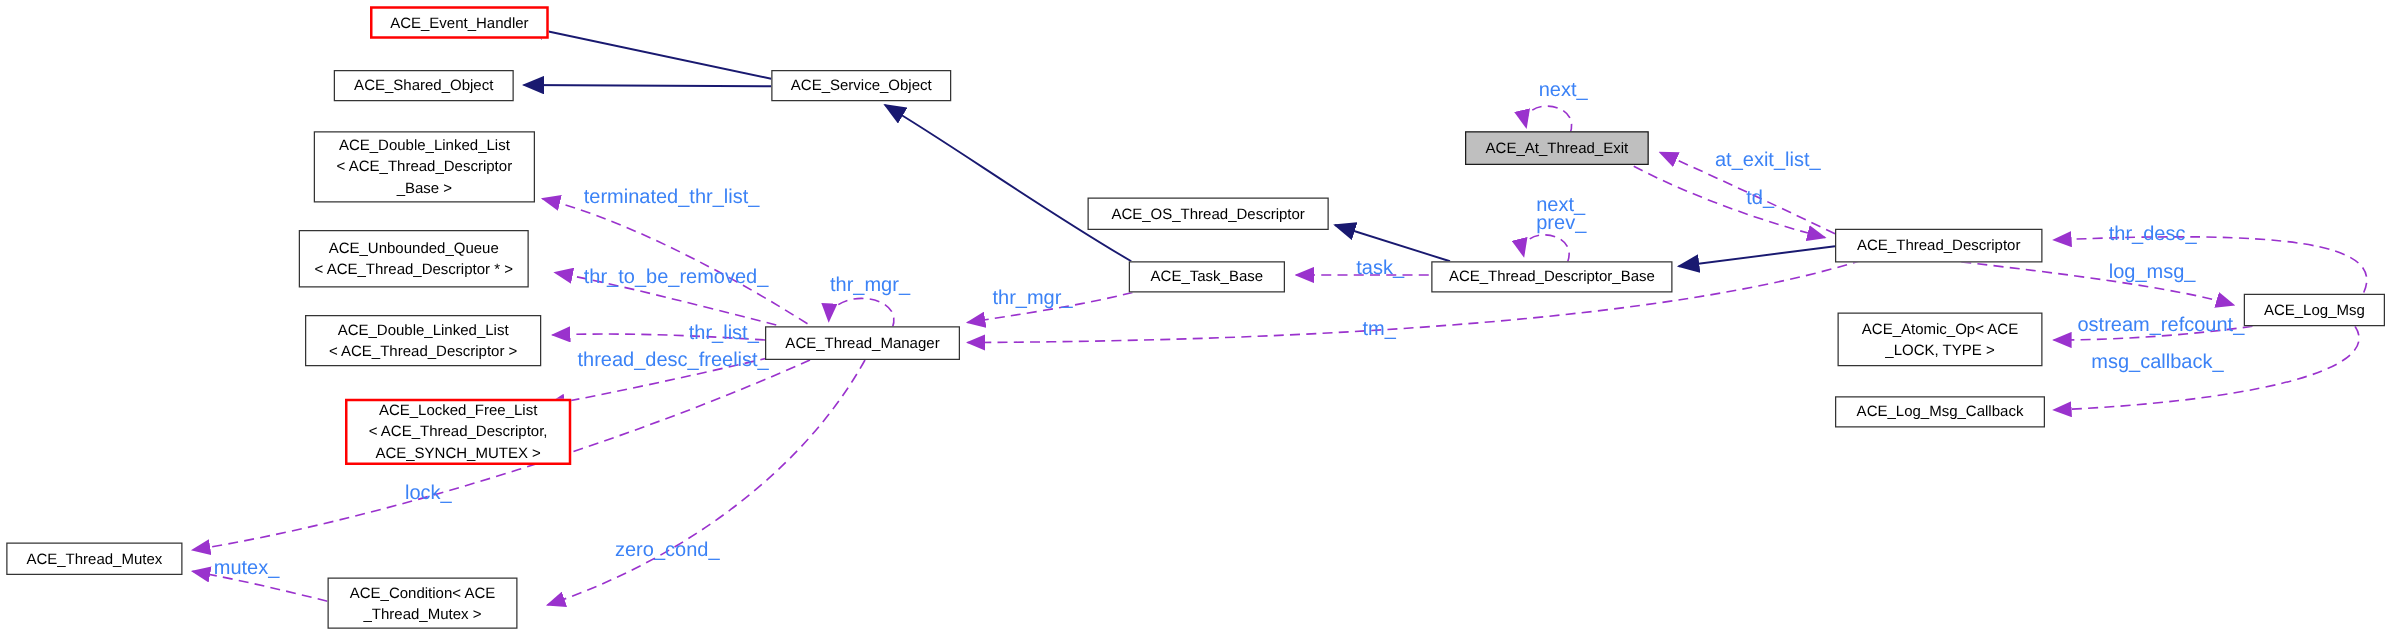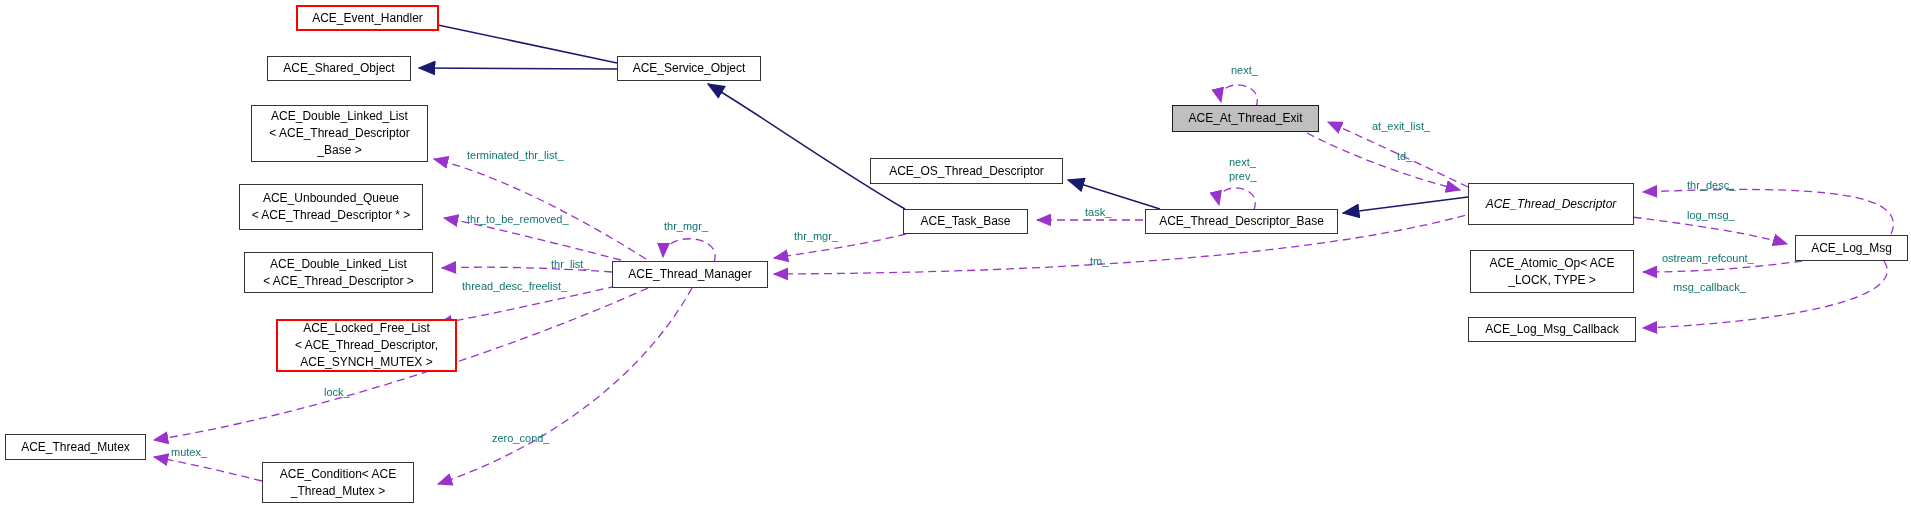--- a/index.html
+++ b/index.html
@@ -6,21 +6,21 @@
   #canvas{position:relative;width:1911px;height:509px;background:#fff;overflow:hidden;
           font-family:"Liberation Sans", sans-serif;}
   #edges{position:absolute;left:0;top:0;}
   .node{position:absolute;box-sizing:border-box;background:#fff;
         border:1.5px solid #343434;display:flex;flex-direction:column;
         justify-content:center;align-items:center;text-align:center;
         font-size:12px;line-height:17px;color:#000;z-index:2;}
   .node.red{border-color:var(--c-highlight_border,#ff0000);border-width:2px;margin-left:28px;}
   .node.subject{background:var(--c-subject_fill,#bfbfbf);border-color:#1c1c1c;}
   .node span{display:block;white-space:nowrap;}
-  .elabel{position:absolute;font-size:11px;color:#0f766e;white-space:nowrap;z-index:1;}
+  .elabel{position:absolute;font-size:16px;color:#3b82f6;white-space:nowrap;z-index:1;}
   .epath{stroke:var(--c-usage_edge,#9a32cd);fill:none;stroke-width:1.3;stroke-dasharray:8,5;}
   .ipath{stroke:var(--c-inheritance_edge,#191970);fill:none;stroke-width:1.5;}
 </style>
 </head>
 <body>
 
 <div id="canvas">
 
   <svg id="edges" width="1911" height="509">
     <defs>
@@ -101,21 +101,21 @@
   </div>
   <div class="node" style="left:903px;top:209px;width:125px;height:25px;">
     <span>ACE_Task_Base</span>
   </div>
   <div class="node" style="left:1145px;top:209px;width:193px;height:25px;">
     <span>ACE_Thread_Descriptor_Base</span>
   </div>
   <div class="node subject" style="left:1172px;top:105px;width:147px;height:27px;">
     <span>ACE_At_Thread_Exit</span>
   </div>
-  <div class="node" style="left:1468px;top:183px;width:166px;height:42px;font-style:italic;">
+  <div class="node" style="left:1468px;top:183px;width:166px;height:27px;">
     <span>ACE_Thread_Descriptor</span>
   </div>
   <div class="node" style="left:1795px;top:235px;width:113px;height:26px;">
     <span>ACE_Log_Msg</span>
   </div>
   <div class="node" style="left:1470px;top:250px;width:164px;height:43px;">
     <span>ACE_Atomic_Op&lt; ACE</span>
     <span>_LOCK, TYPE &gt;</span>
   </div>
   <div class="node" style="left:1468px;top:317px;width:168px;height:25px;">

